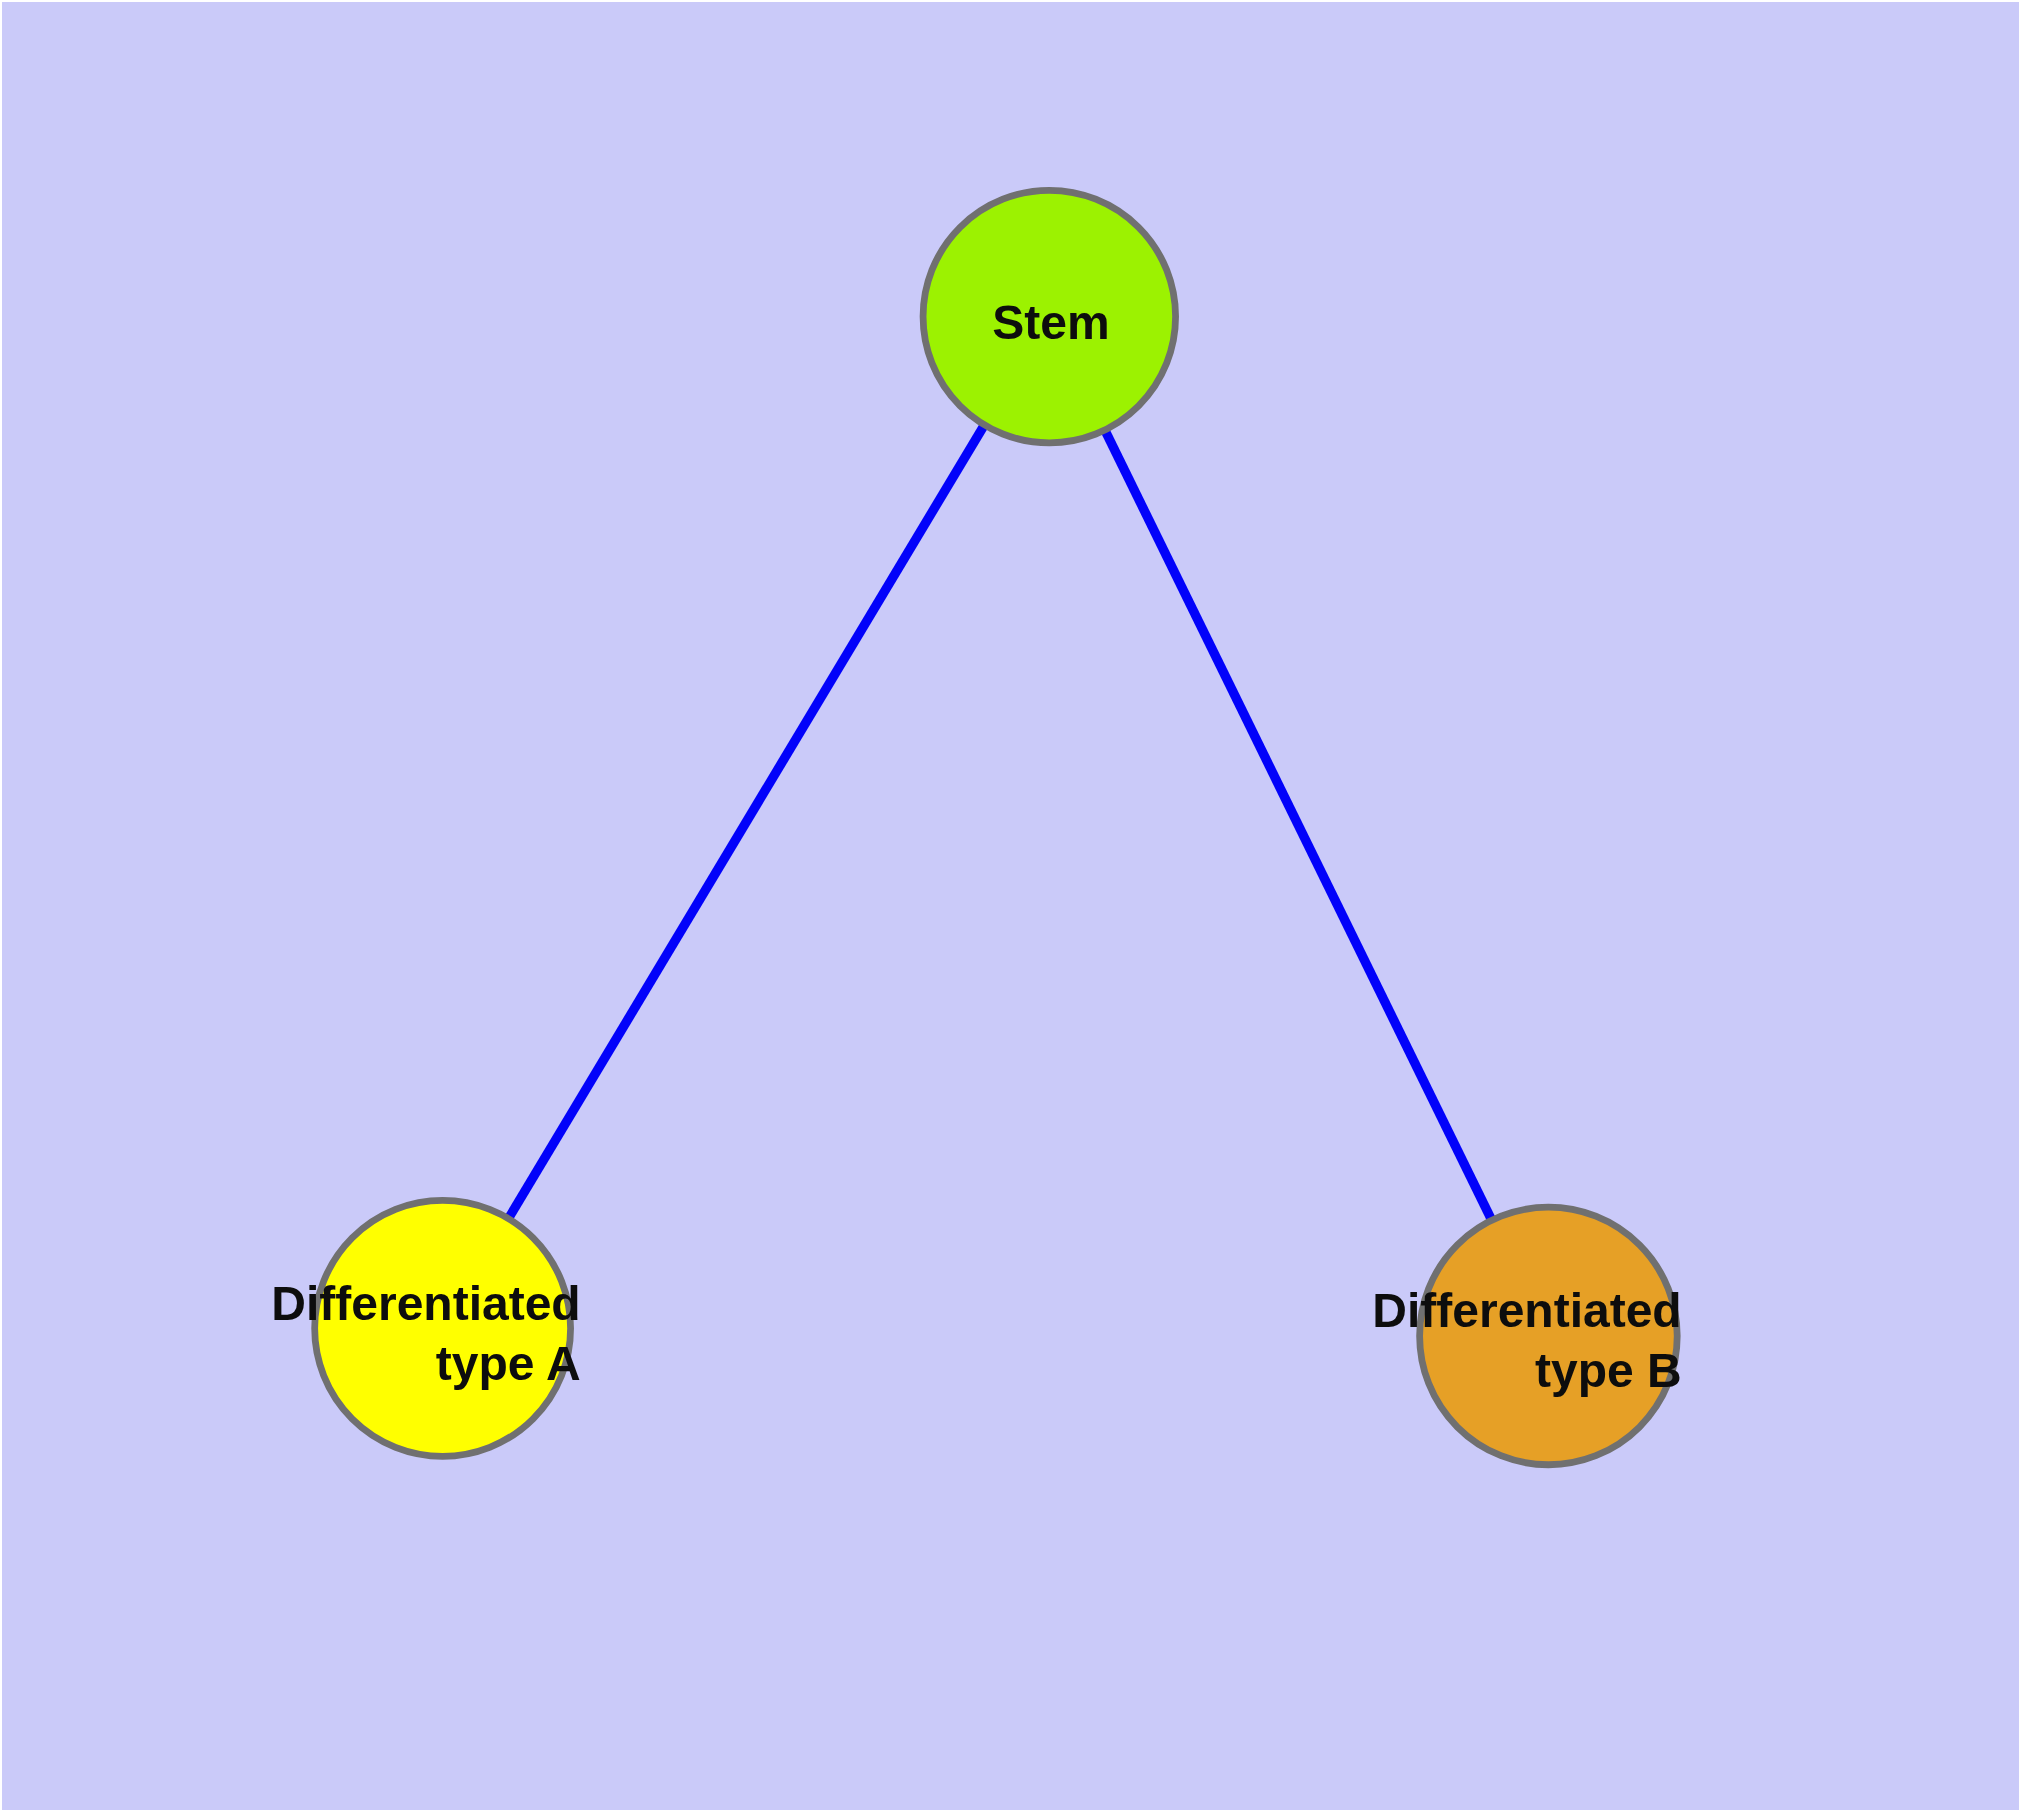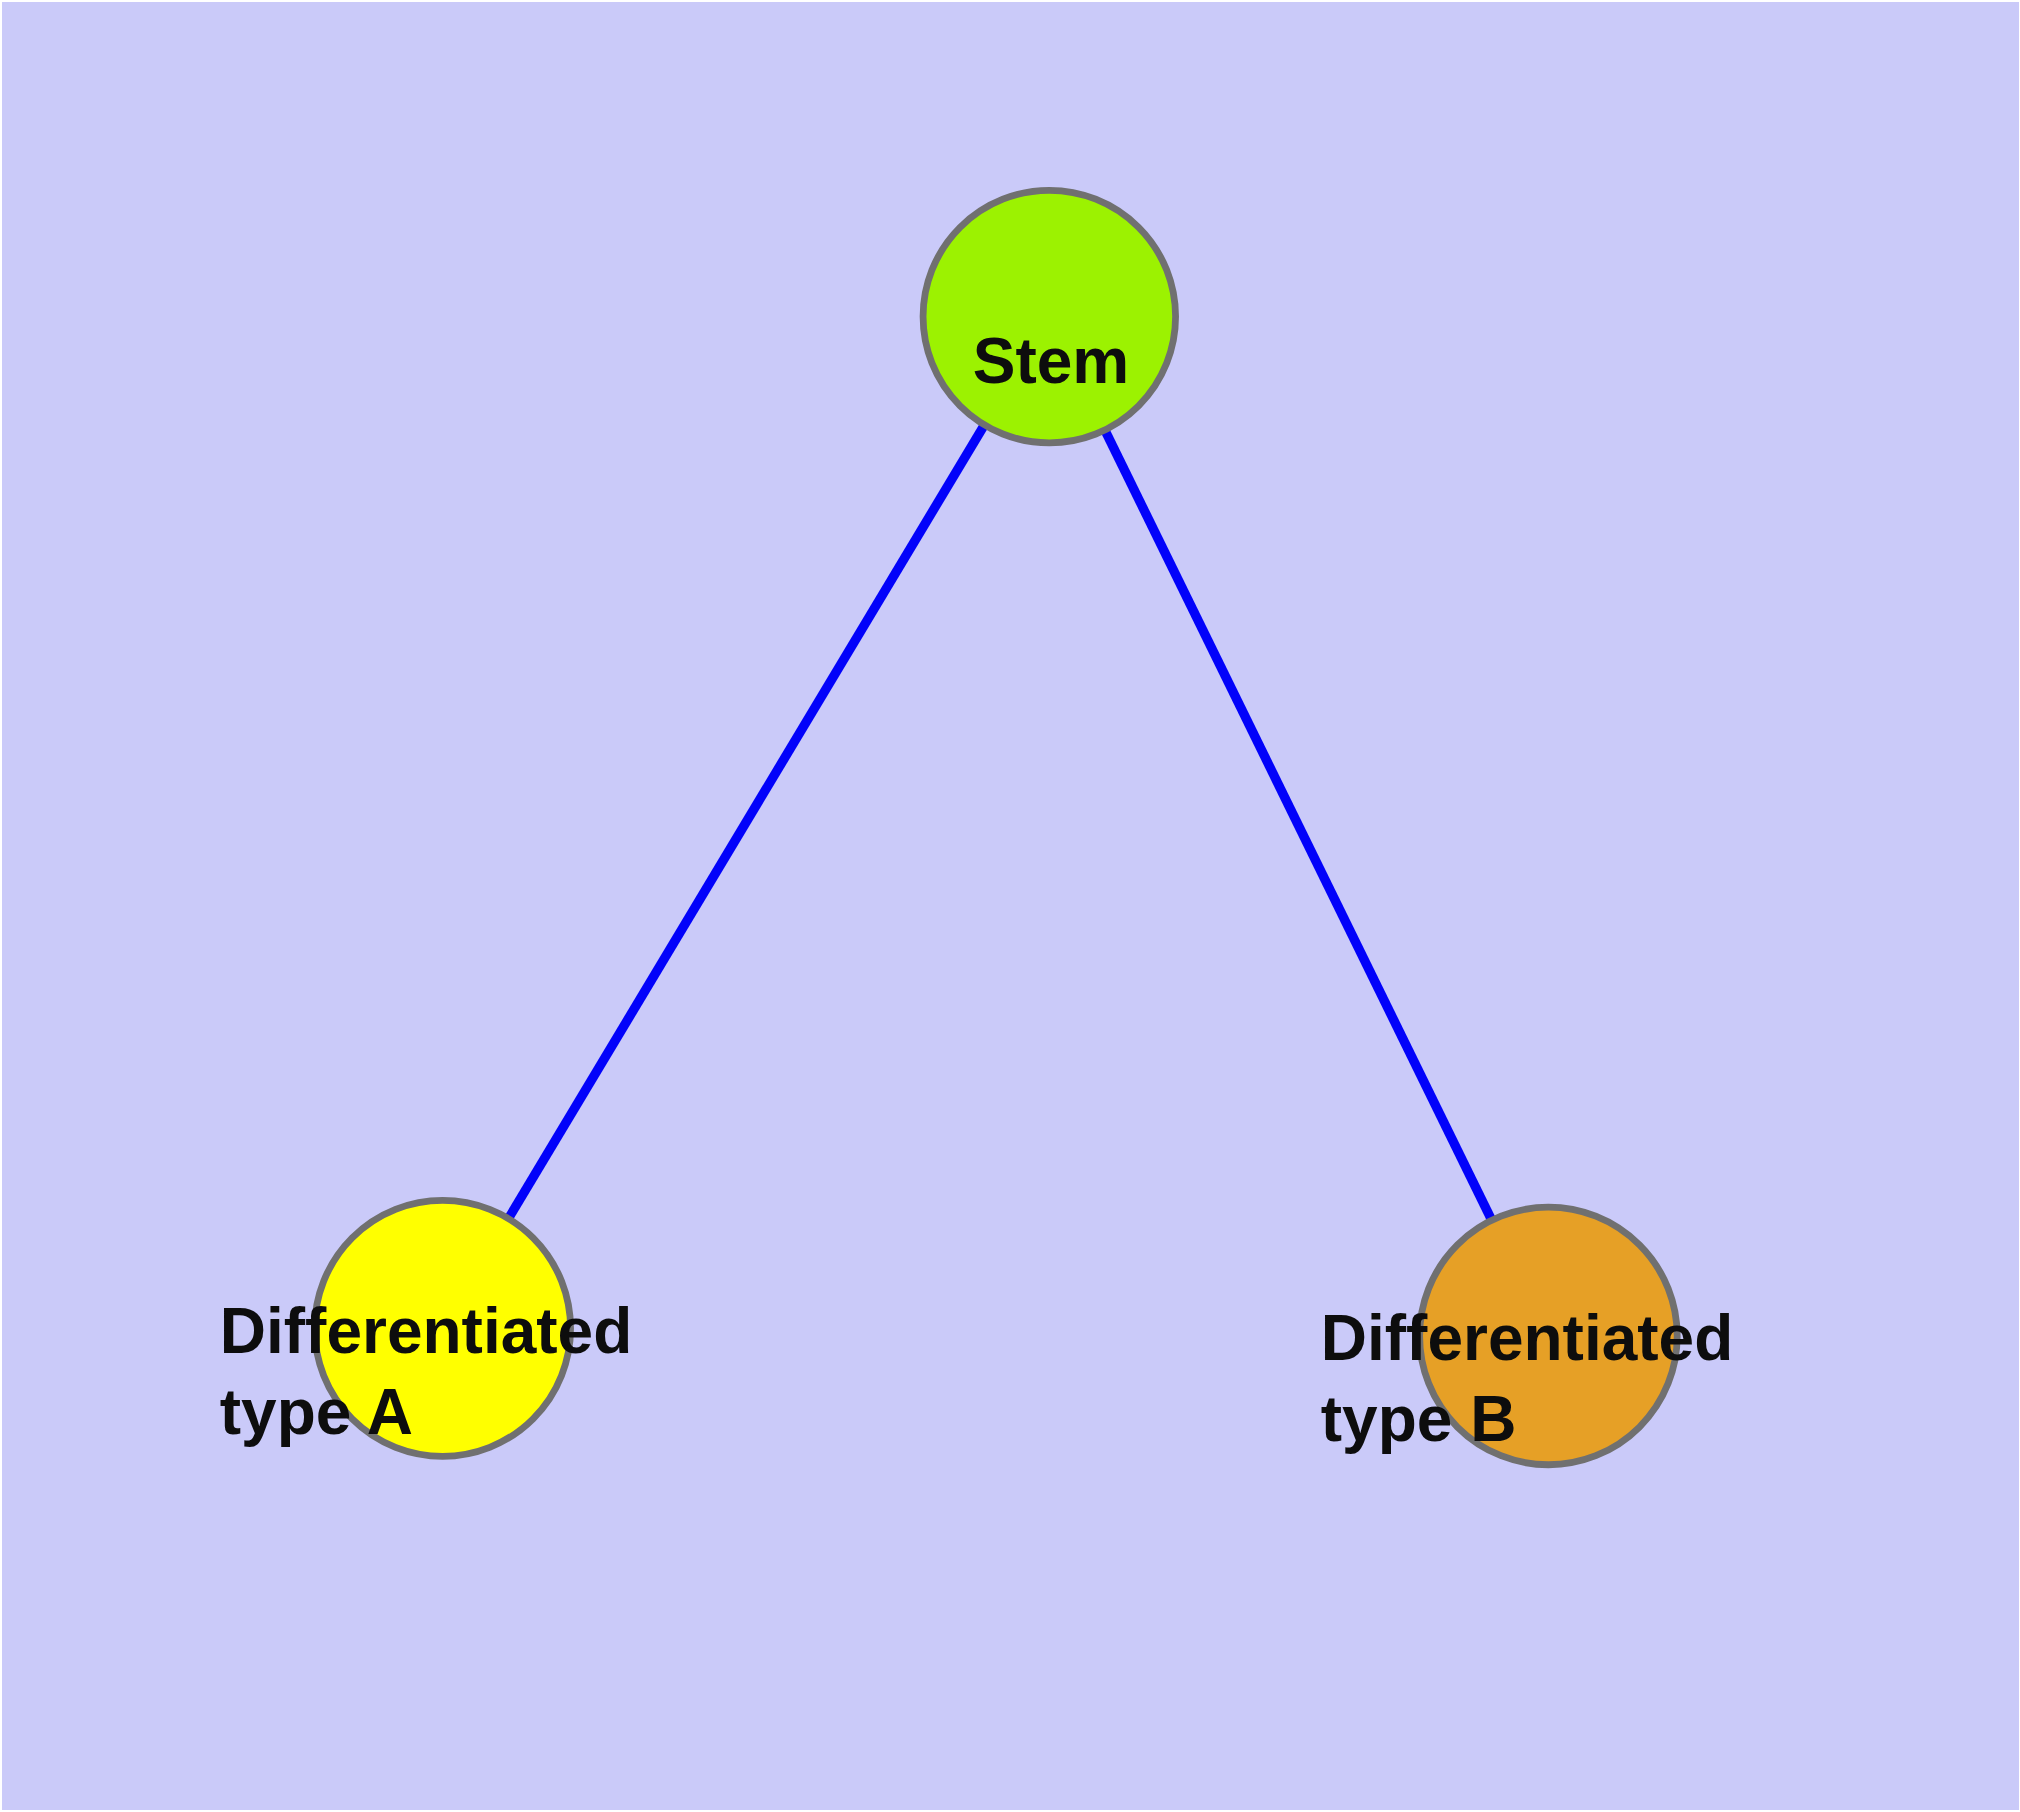--- a/index.html
+++ b/index.html
@@ -27,26 +27,25 @@
     stroke-linecap: butt;
   }
   .node {
     stroke-width: 8;
   }
   .node-label {
     position: absolute;
     transform: translate(-50%, -50%);
     font-family: "Liberation Sans", "DejaVu Sans", sans-serif;
     font-weight: bold;
-    font-size: 64px;
+    font-size: 48px;
     line-height: 1.26;
     color: var(--label-color, #0d0d0d);
     white-space: pre-line;
-    text-align: left;
-    margin-top: 38px;
+    text-align: right;
   }
   .label-stem   { left: 1049px; top: 321px;  }
   .label-type-a { left: 424px;  top: 1332px; }
   .label-type-b { left: 1525px; top: 1339px; }
 </style>
 </head>
 <body>
 
 <div class="canvas">
 

